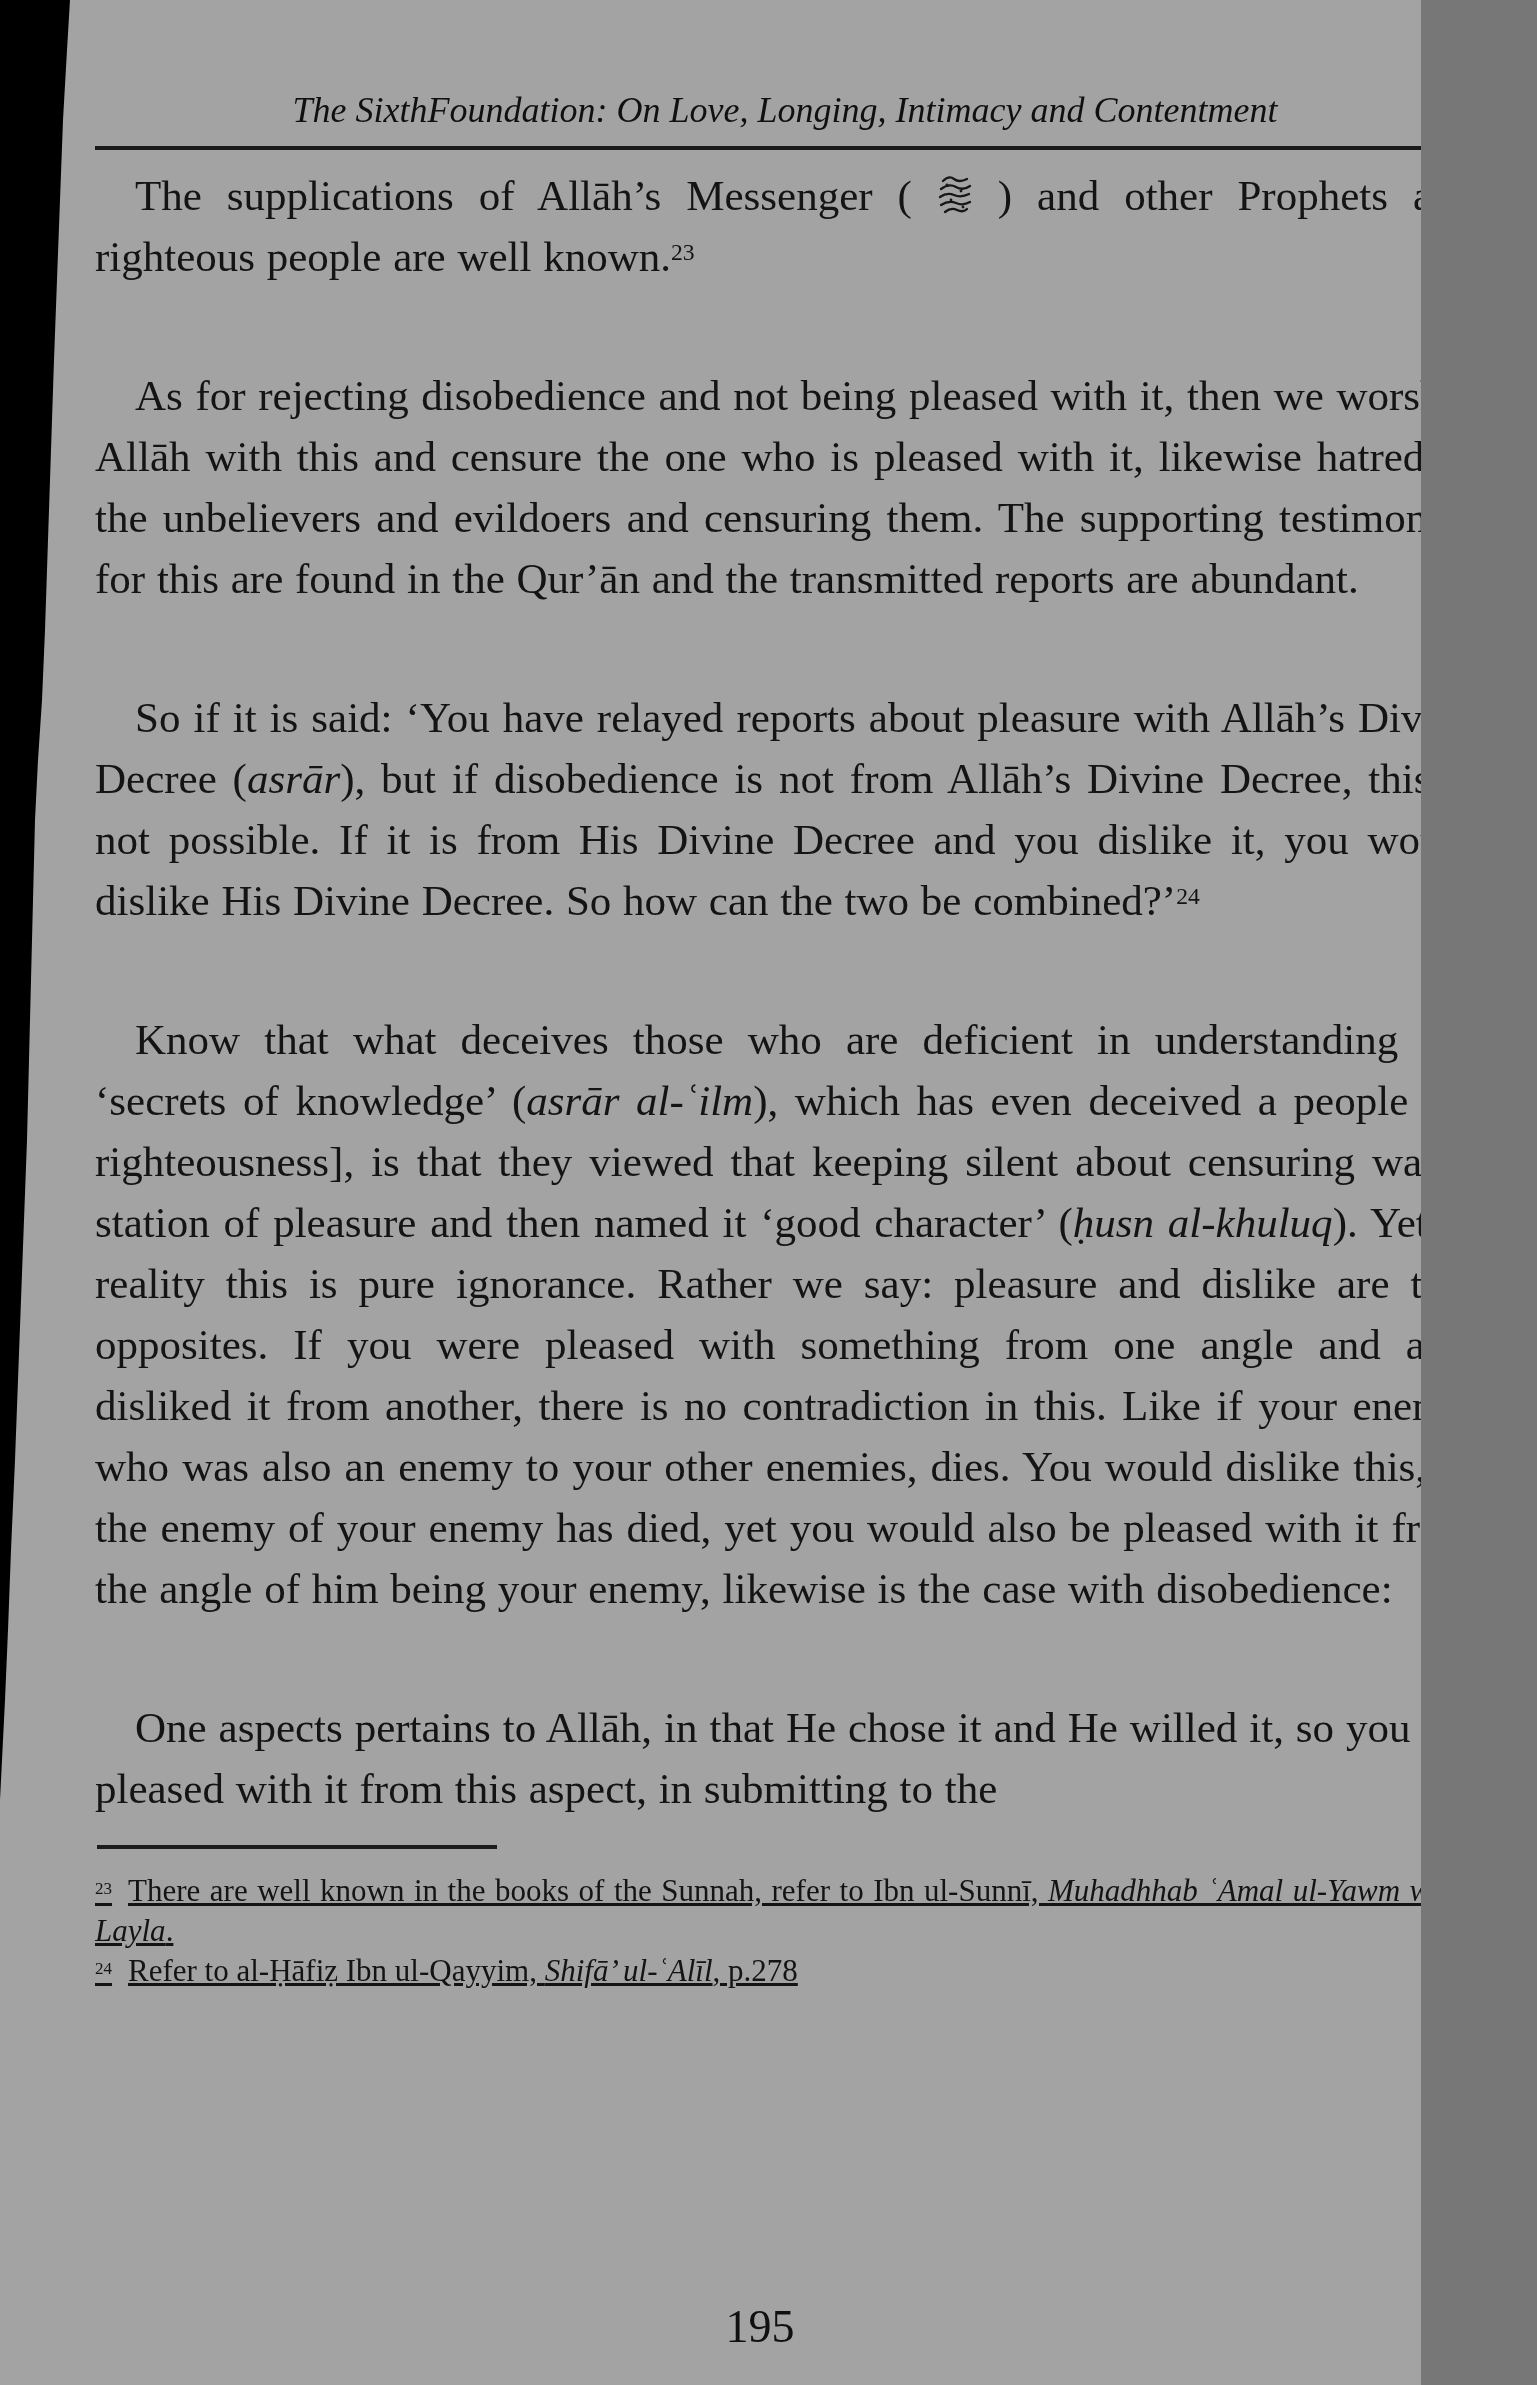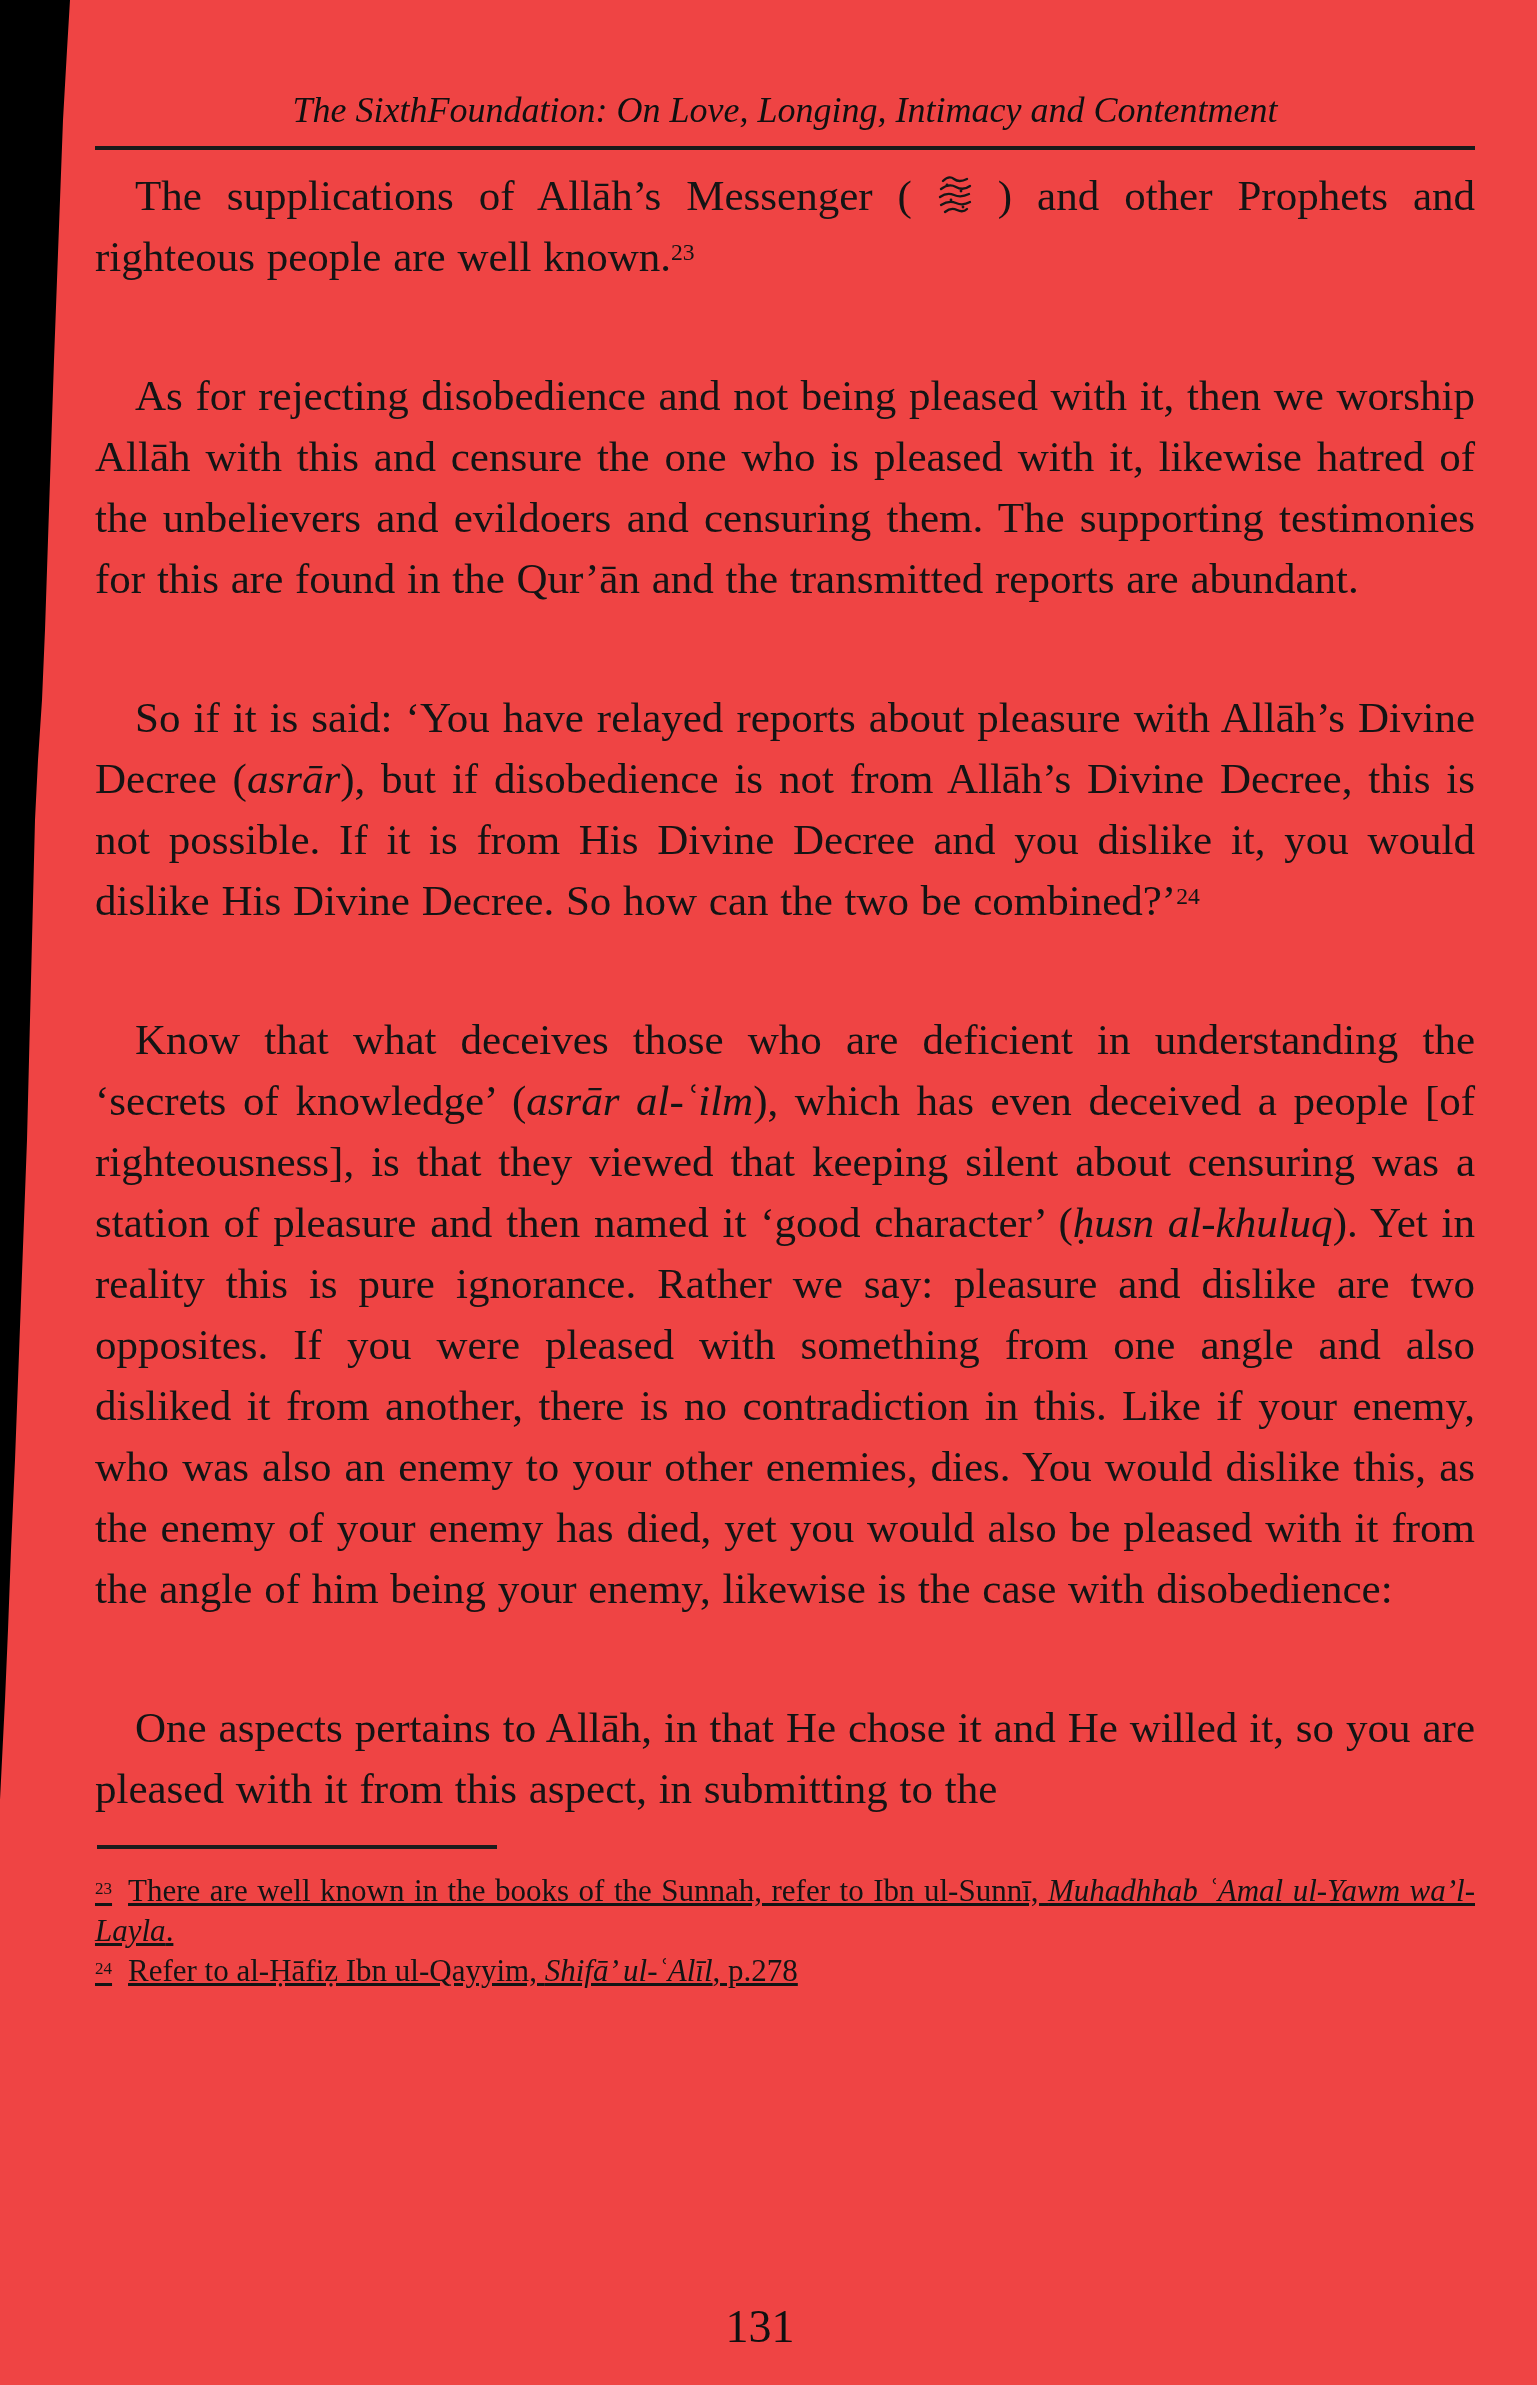--- a/index.html
+++ b/index.html
@@ -1,20 +1,20 @@
 <!DOCTYPE html>
 <html><head>
 <meta charset="utf-8">
 <style>
   html, body { margin: 0; padding: 0; background: #777; }
   .page {
     position: relative;
-    width: 1537px;
+    width: 1421px;
     height: 2385px;
-    background: #ef4444;
+    background: #a3a3a3;
     overflow: hidden;
     font-family: "Liberation Serif", "DejaVu Serif", serif;
     color: #141414;
   }
   .scan-edge {
     position: absolute;
     top: 0; left: 0;
     width: 90px; height: 1820px;
     pointer-events: none;
   }
@@ -133,15 +133,15 @@
       <p class="footnote">
         <sup class="fn-marker">23</sup><span><span>There are well known in the books of the Sunnah, refer to Ibn ul-Sunnī, </span><i>Muhadhhab ʿAmal ul-Yawm wa’l-Layla</i><span>.</span></span>
       </p>
       <p class="footnote">
         <sup class="fn-marker">24</sup><span><span>Refer to al-Ḥāfiẓ Ibn ul-Qayyim, </span><i>Shifā’ ul-ʿAlīl</i><span>, p.278</span></span>
       </p>
     </footer>
 
   </div>
 
-  <div class="page-number">131</div>
+  <div class="page-number">195</div>
 
 </div>
 
 </body></html>

